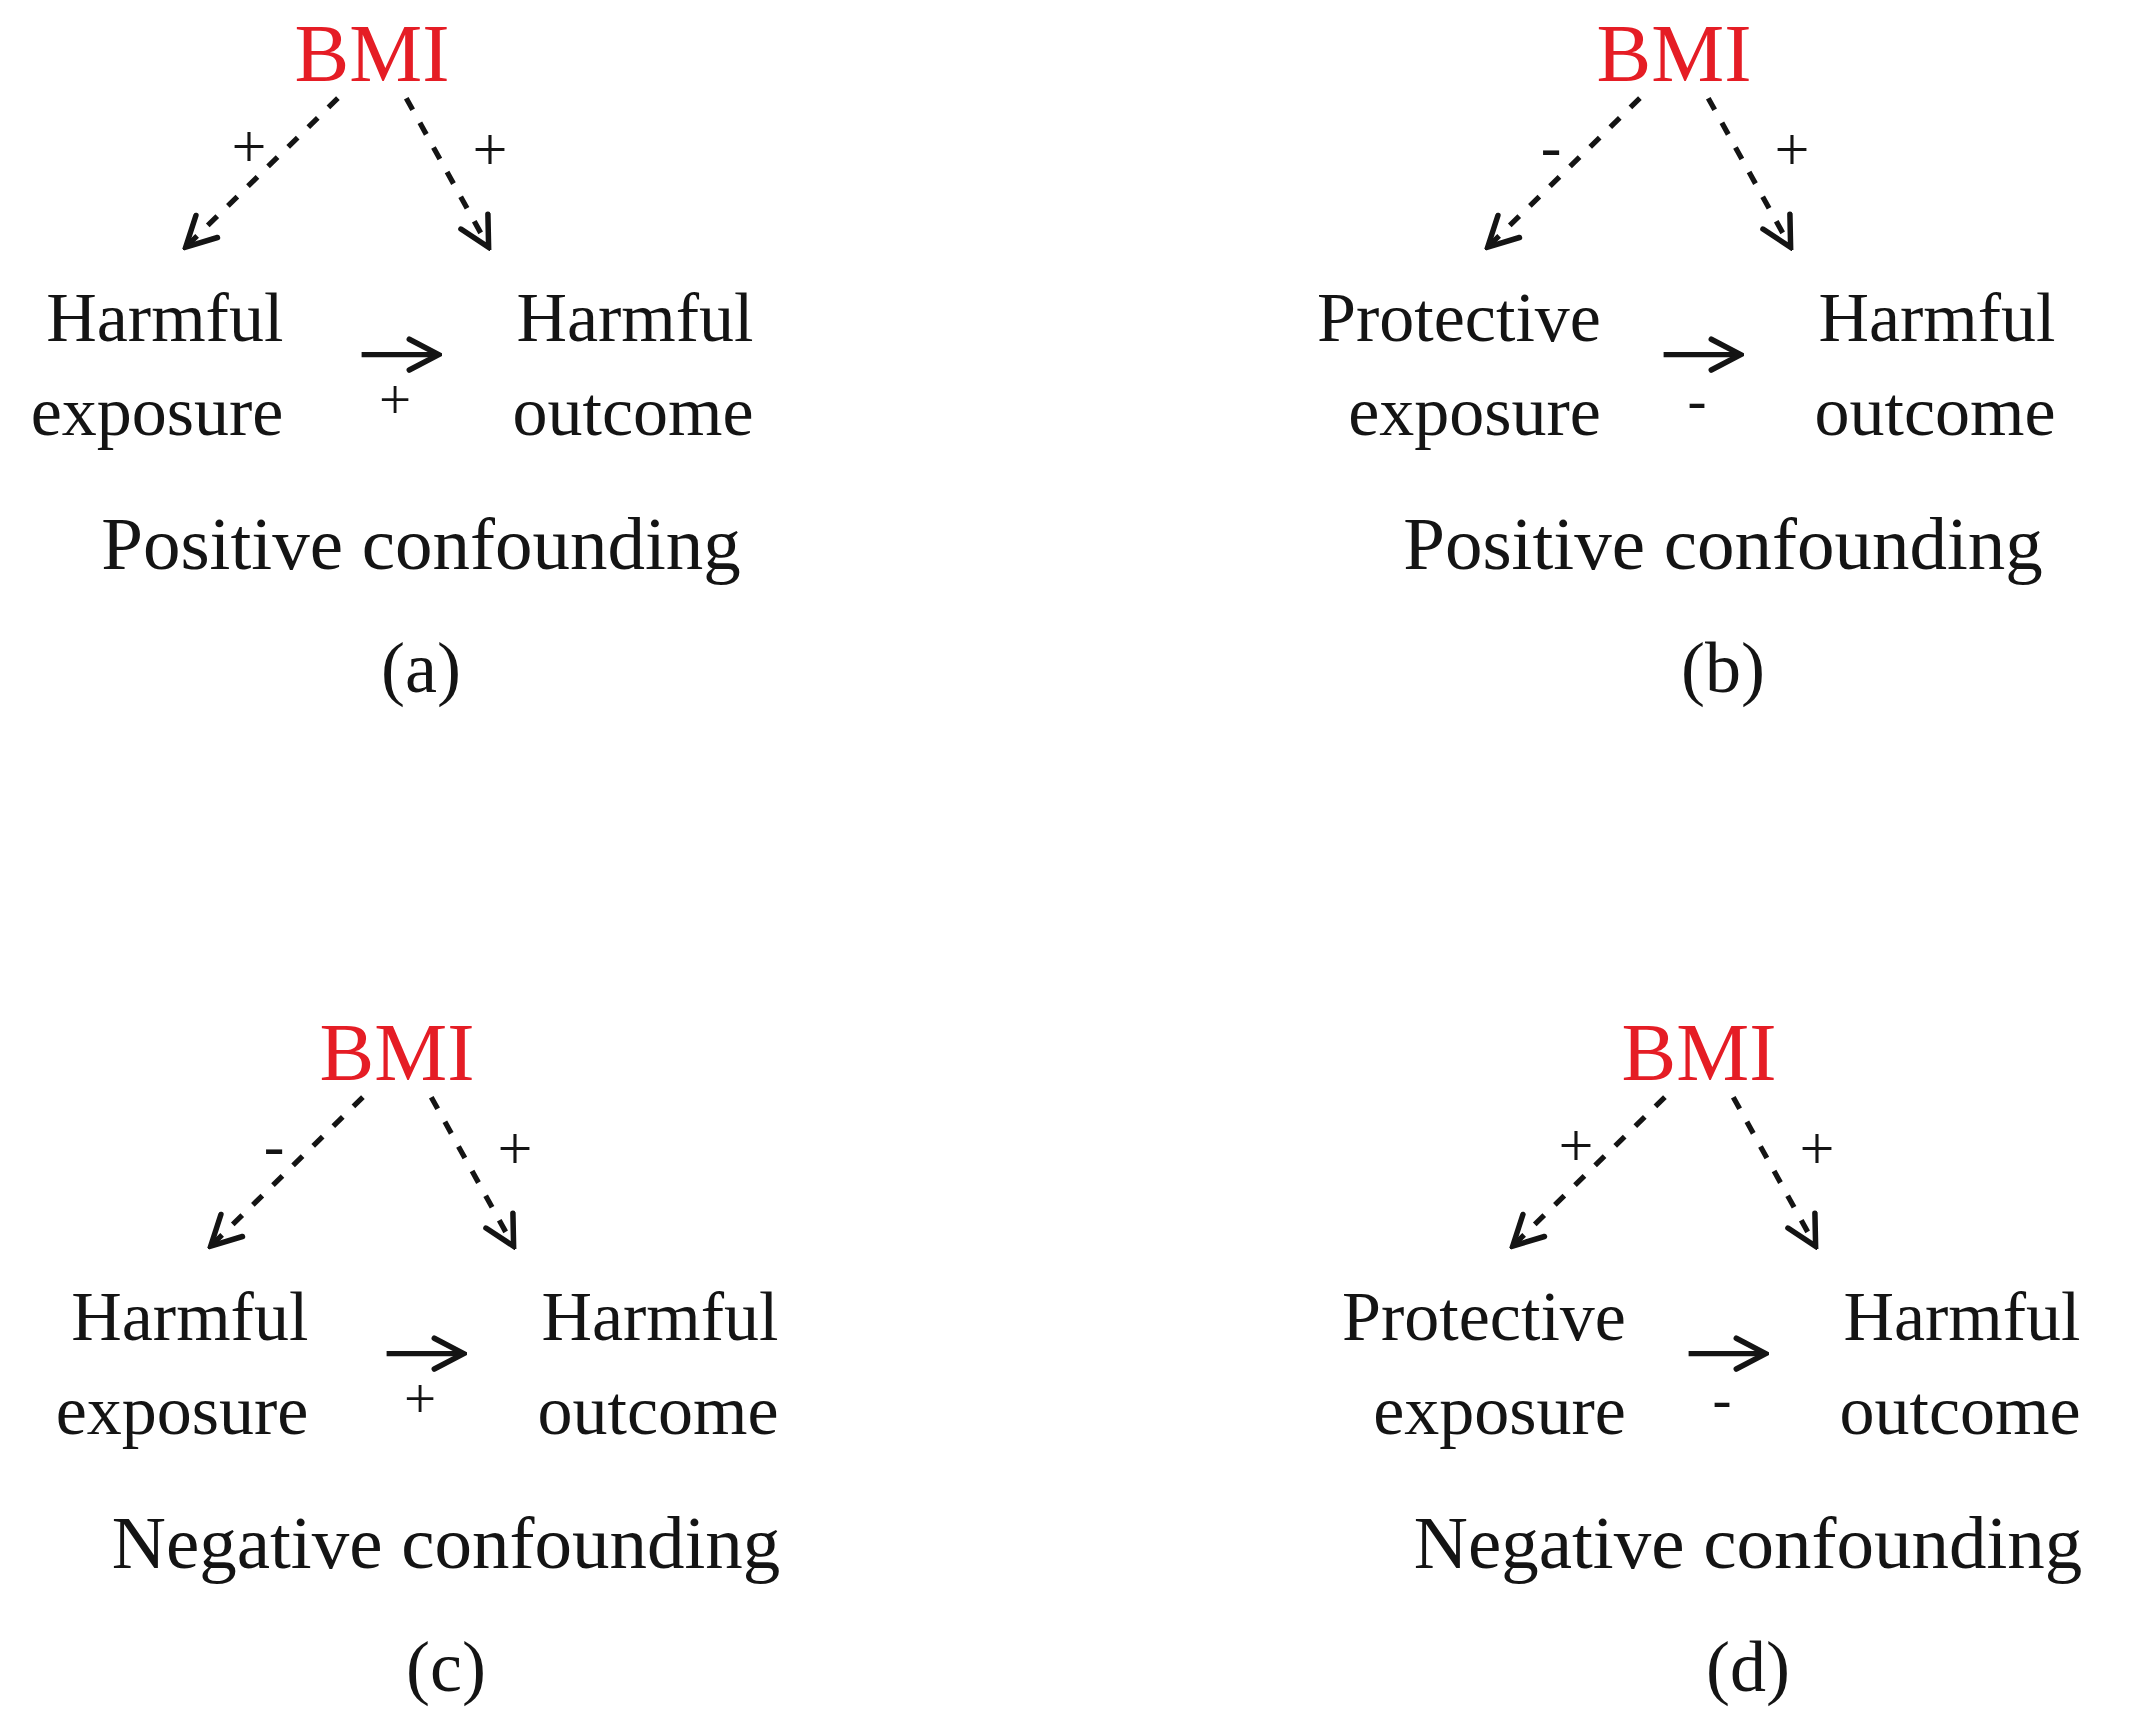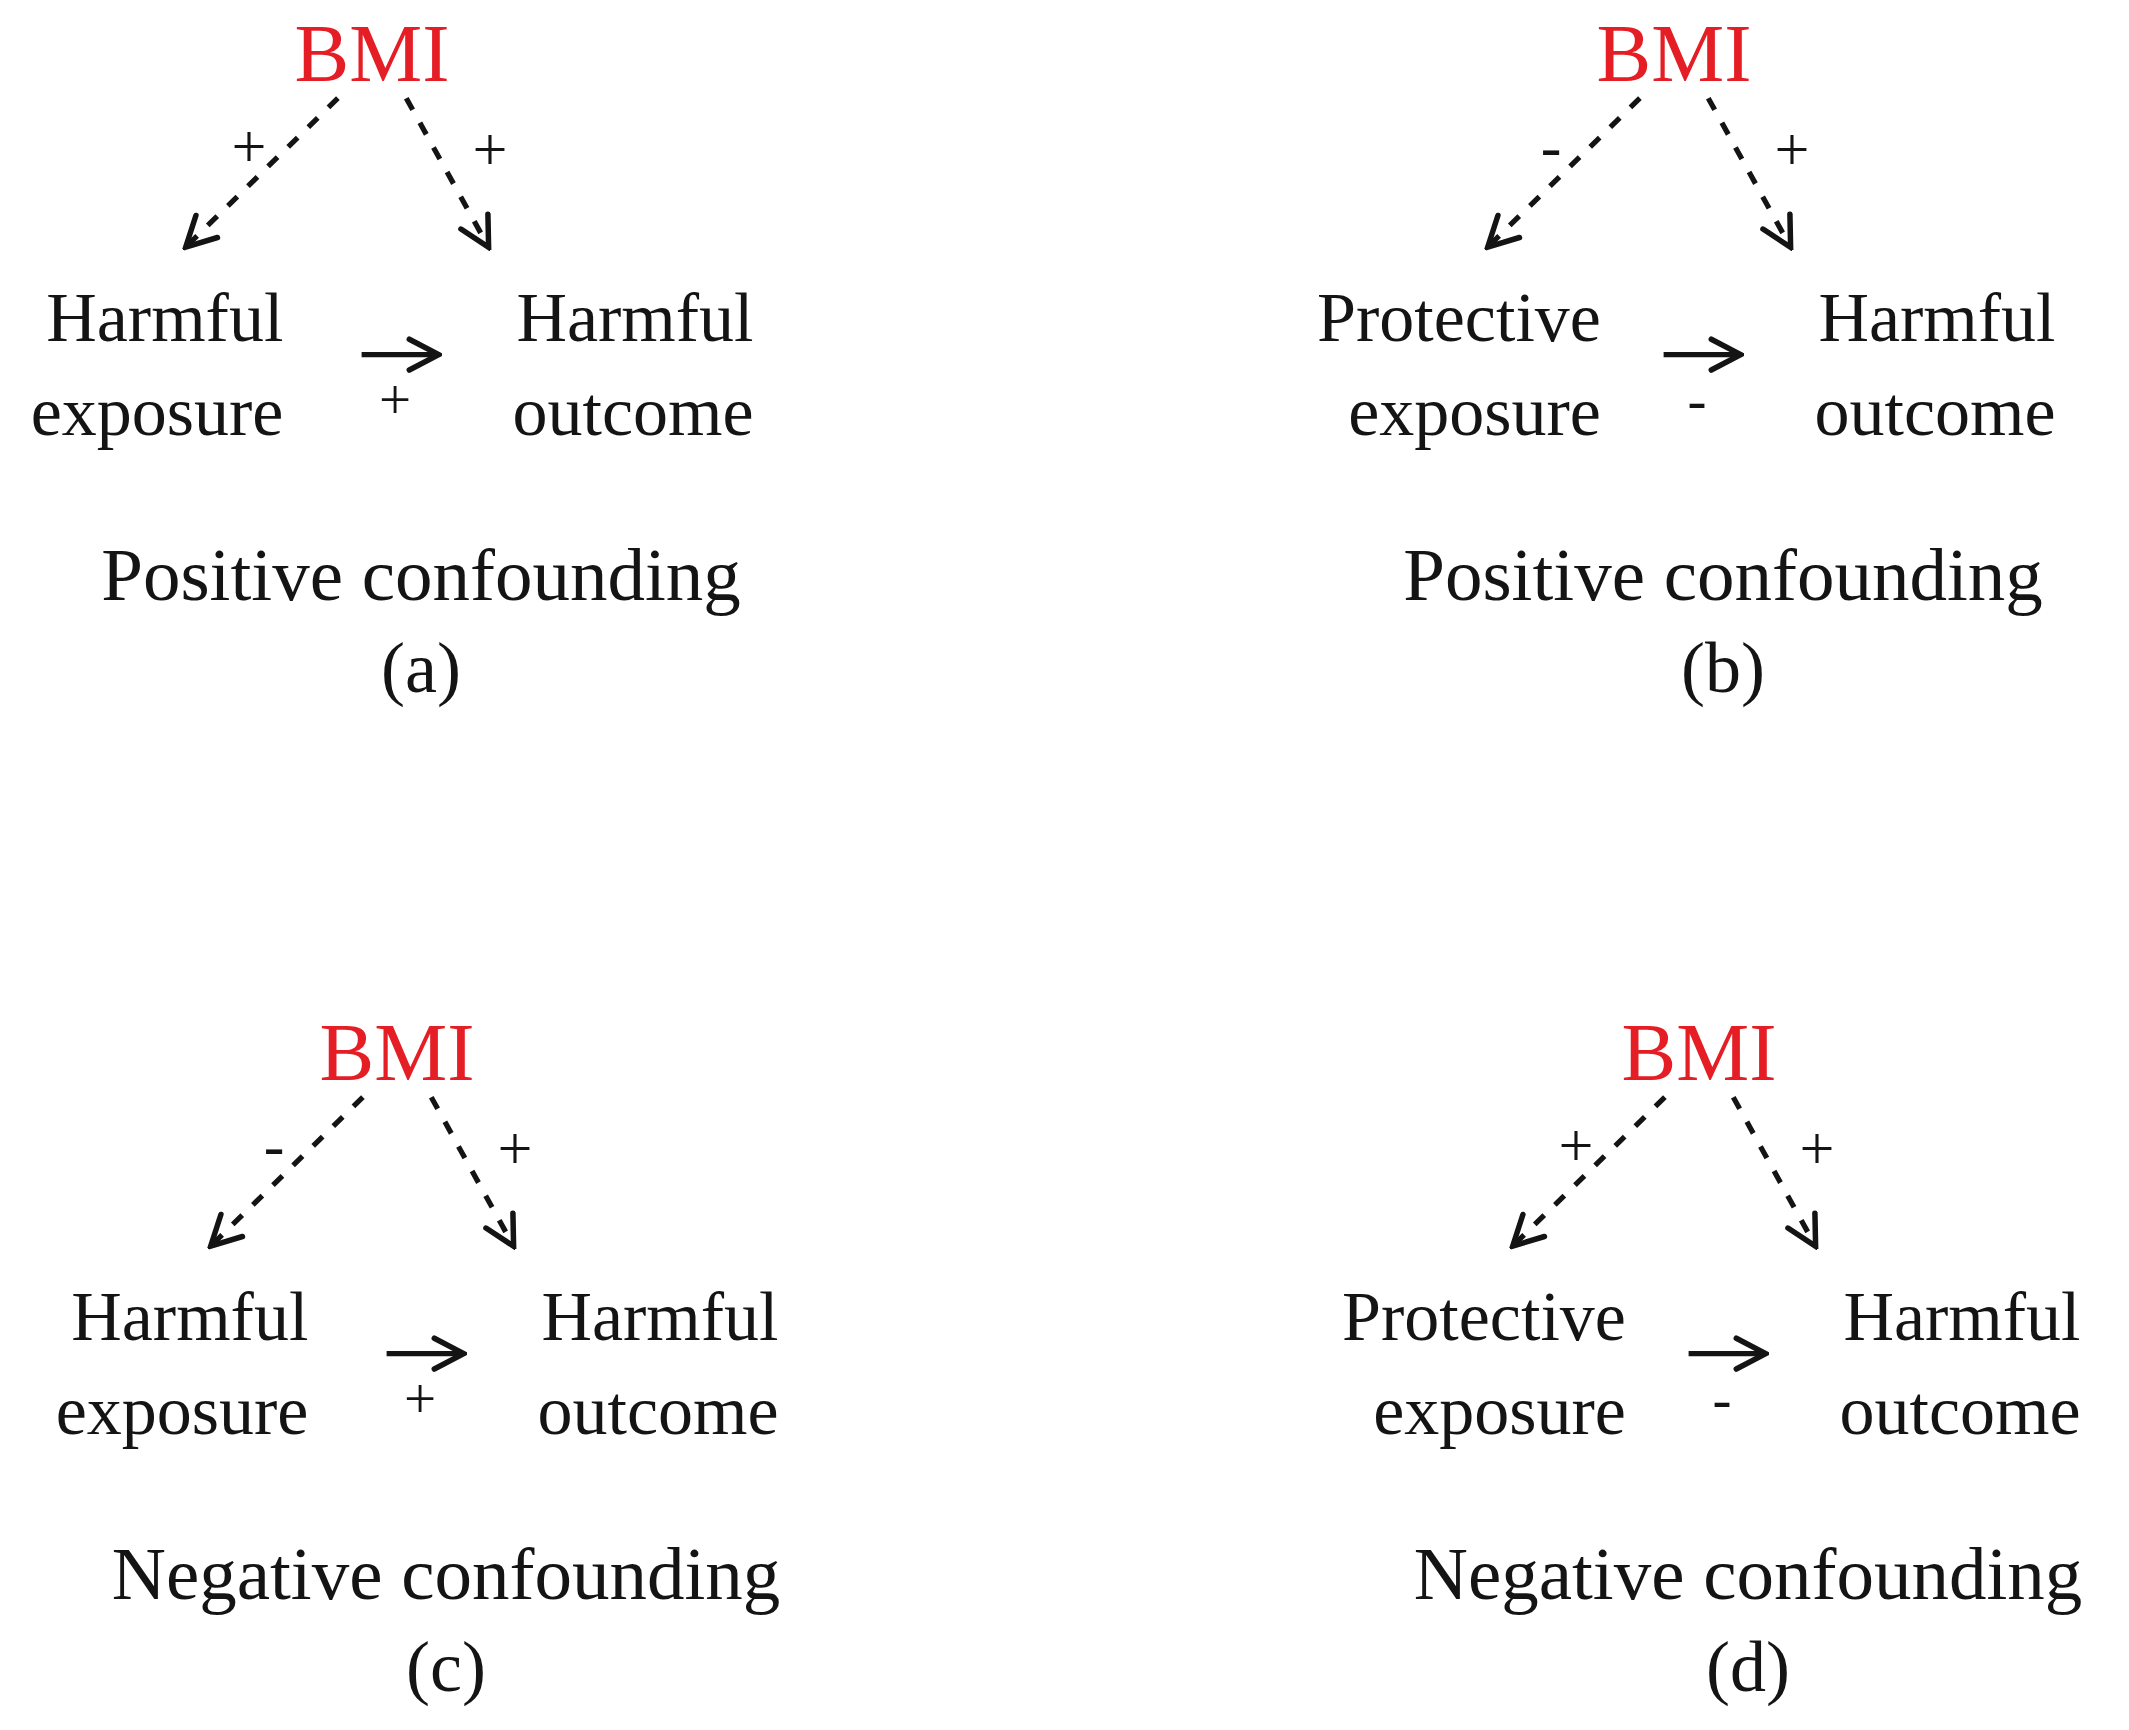--- a/index.html
+++ b/index.html
@@ -49,21 +49,21 @@
   .sign-left{left:249px;top:146px;}
   .sign-right{left:490px;top:149px;}
   .sign-mid{left:395px;top:399px;font-size:57px;}
   .node{
     font-size:70px;
     line-height:94px;
     text-align:right;
   }
   .node-exposure{left:157px;top:365px;}
   .node-outcome{left:633px;top:365px;}
-  .caption{left:421px;top:574px;font-size:75px;}
+  .caption{left:421px;top:543px;font-size:75px;}
   .panel-letter{left:421px;top:668px;font-size:72px;}
 </style>
 </head>
 <body>
 
 <div class="canvas">
   <div class="panel">
     <svg class="arrows" width="828" height="717" viewBox="0 0 1500 1300" aria-hidden="true">
       <defs>
         <marker id="vhead" viewBox="0 0 10 10" refX="8.6" refY="5" markerWidth="7" markerHeight="7" orient="auto">

